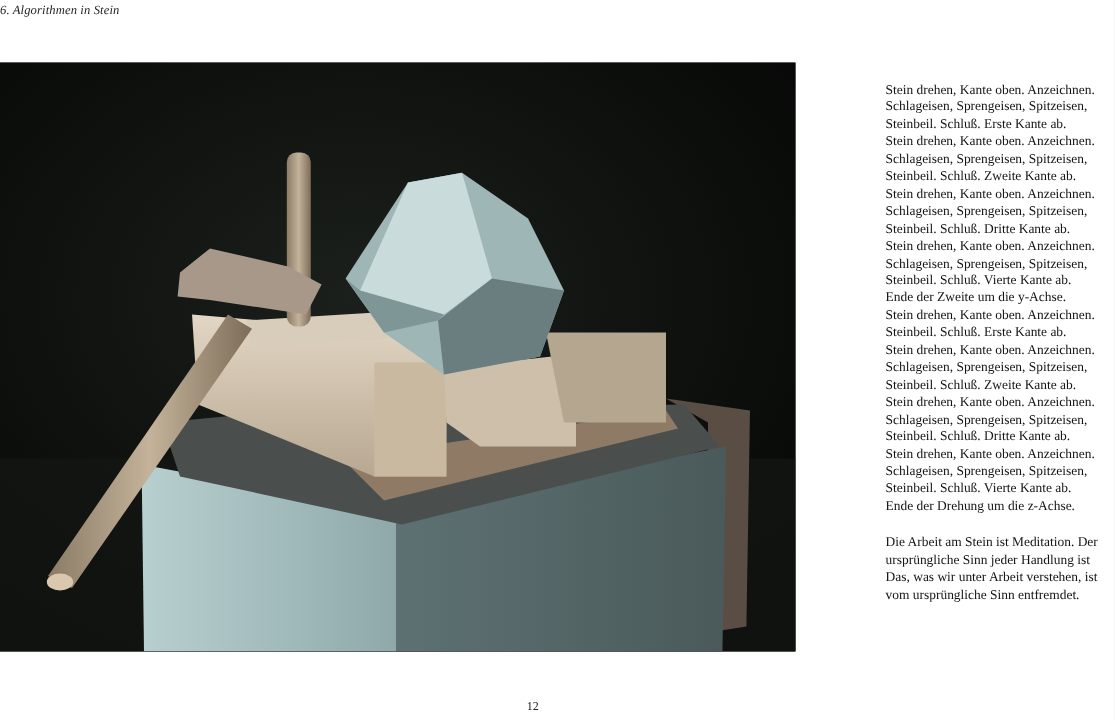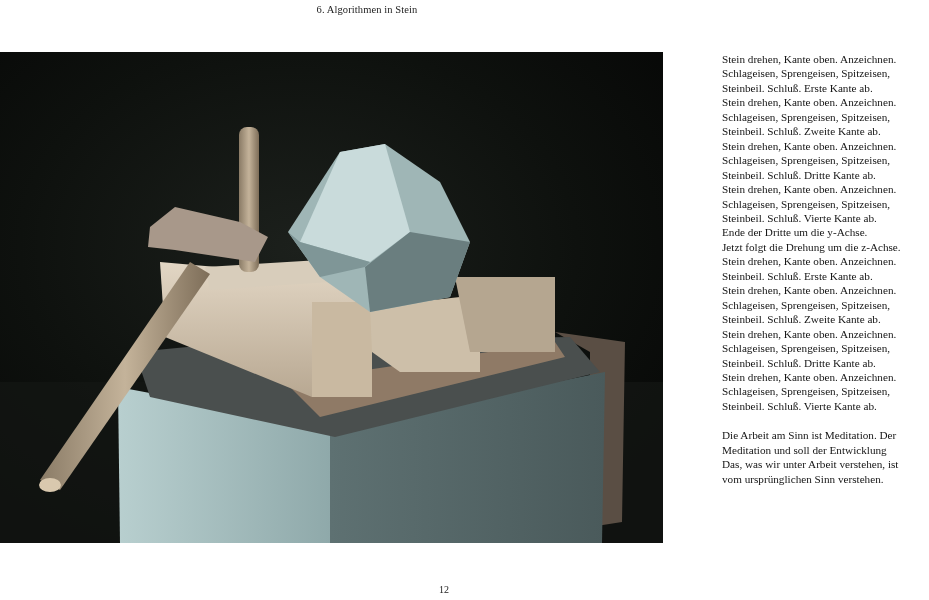--- a/index.html
+++ b/index.html
@@ -1,21 +1,21 @@
 <!DOCTYPE html>
 <html><head>
 <meta charset="utf-8">
 <style>
   html, body { margin:0; padding:0; background:#ffffff; }
   body { width:929px; height:600px; position:relative; overflow:hidden; font-family:"Liberation Serif","DejaVu Serif",serif; color:#111; }
-  .running-head { position:absolute; top:4px; left:0; width:734px; text-align:center; font-size:10.5px; color:#222; letter-spacing:0.1px; }
+  .running-head { position:absolute; top:4px; left:0; width:734px; font-style:italic; font-size:10.5px; color:#222; letter-spacing:0.1px; }
   .photo { position:absolute; left:0; top:52px; width:663px; height:491px; overflow:hidden; background:#0b0d0b; }
   .photo svg { display:block; }
   .text-column { position:absolute; left:722px; top:52px; width:200px; font-size:11.2px; line-height:14.45px; color:#141414; }
-  .text-column p { margin:0; }
+  .text-column p { margin:16px; }
   .text-column .line { display:block; white-space:nowrap; }
   .para2 { margin-top:15px !important; }
   .folio { position:absolute; top:584px; left:0; width:888px; text-align:center; font-size:10px; color:#222; }
 </style>
 </head>
 <body>
 
 <div class="running-head">6. Algorithmen in Stein</div>
 
 <div class="photo">
@@ -86,35 +86,35 @@
     <span class="line">Steinbeil. Schluß. Erste Kante ab.</span>
     <span class="line">Stein drehen, Kante oben. Anzeichnen.</span>
     <span class="line">Schlageisen, Sprengeisen, Spitzeisen,</span>
     <span class="line">Steinbeil. Schluß. Zweite Kante ab.</span>
     <span class="line">Stein drehen, Kante oben. Anzeichnen.</span>
     <span class="line">Schlageisen, Sprengeisen, Spitzeisen,</span>
     <span class="line">Steinbeil.  Schluß. Dritte Kante ab.</span>
     <span class="line">Stein drehen, Kante oben. Anzeichnen.</span>
     <span class="line">Schlageisen, Sprengeisen, Spitzeisen,</span>
     <span class="line">Steinbeil. Schluß. Vierte Kante ab.</span>
-    <span class="line">Ende der Dritte um die y-Achse.</span>
-    <span class="line">Jetzt folgt die Drehung um die z-Achse.</span>
+    <span class="line">Ende der Zweite um die y-Achse.</span>
     <span class="line">Stein drehen, Kante oben. Anzeichnen.</span>
     <span class="line">Steinbeil.  Schluß. Erste Kante ab.</span>
     <span class="line">Stein drehen, Kante oben. Anzeichnen.</span>
     <span class="line">Schlageisen, Sprengeisen, Spitzeisen,</span>
     <span class="line">Steinbeil. Schluß. Zweite Kante ab.</span>
     <span class="line">Stein drehen, Kante oben. Anzeichnen.</span>
     <span class="line">Schlageisen, Sprengeisen, Spitzeisen,</span>
     <span class="line">Steinbeil. Schluß. Dritte Kante ab.</span>
     <span class="line">Stein drehen, Kante oben. Anzeichnen.</span>
     <span class="line">Schlageisen, Sprengeisen, Spitzeisen,</span>
     <span class="line">Steinbeil. Schluß. Vierte Kante ab.</span>
+    <span class="line">Ende der Drehung um die z-Achse.</span>
   </p>
   <p class="para2">
-    <span class="line">Die Arbeit am Sinn ist Meditation. Der</span>
-    <span class="line">Meditation und soll der Entwicklung</span>
+    <span class="line">Die Arbeit am Stein ist Meditation. Der</span>
+    <span class="line">ursprüngliche Sinn jeder Handlung ist</span>
     <span class="line">Das, was wir unter Arbeit verstehen, ist</span>
-    <span class="line">vom ursprünglichen Sinn verstehen.</span>
+    <span class="line">vom ursprüngliche Sinn entfremdet.</span>
   </p>
 </div>
 
 <div class="folio">12</div>
 
 </body></html>

